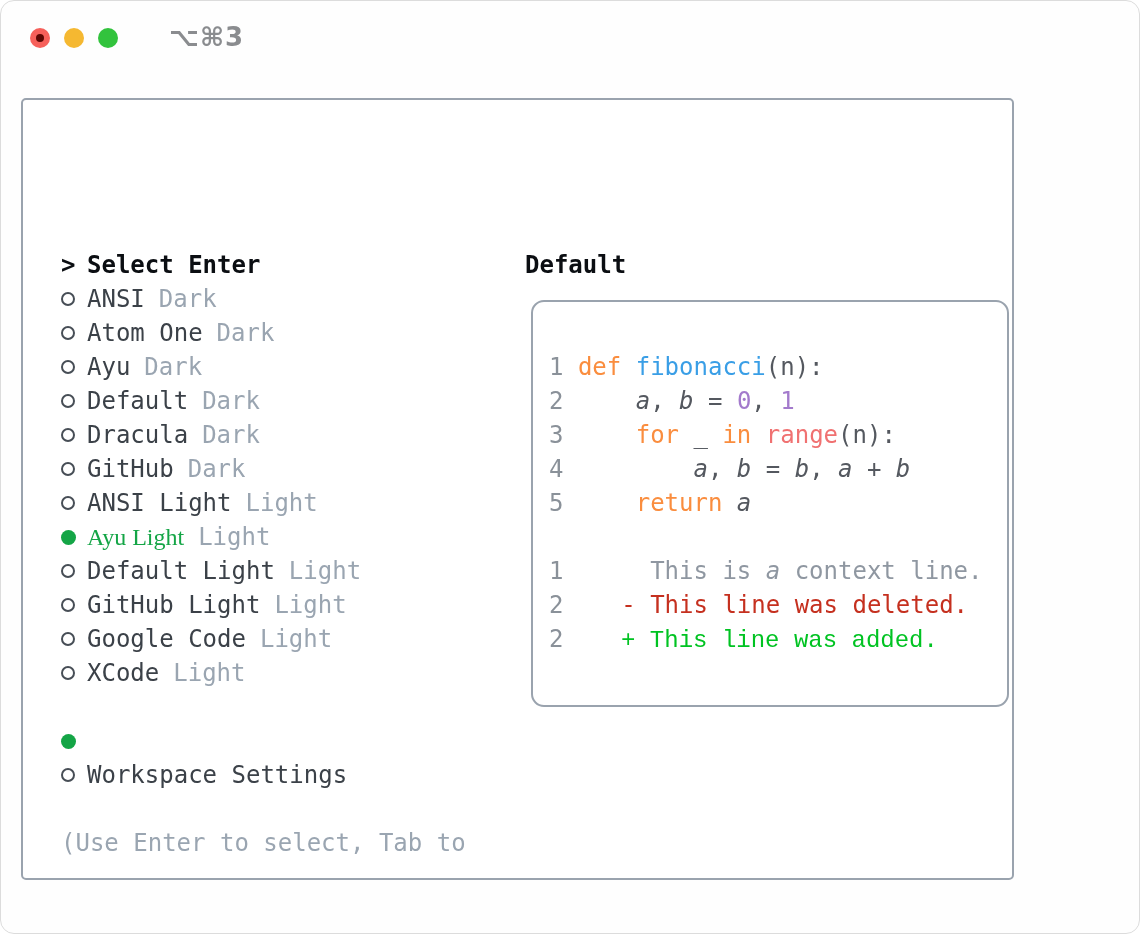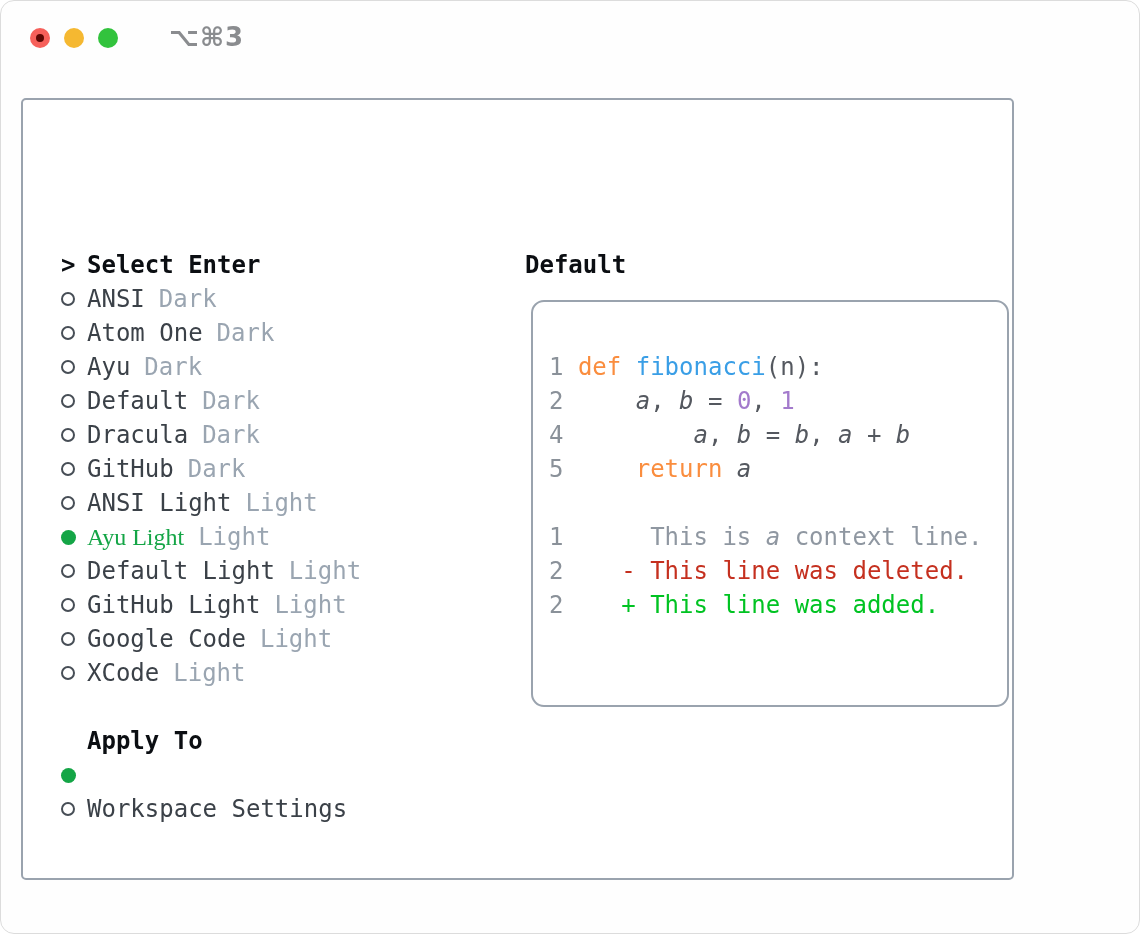--- a/index.html
+++ b/index.html
@@ -52,21 +52,21 @@
   }
   .cline { height:34px; line-height:34px; font-size:24px; white-space:pre; }
   .c-ln   { color:var(--lineno,#8a9199); }
   .c-code { color:var(--code,#54585f); }
   .c-kw   { color:var(--kw,#fa8d3e); }
   .c-fn   { color:var(--fn,#399ee6); }
   .c-num  { color:var(--num,#a37acc); }
   .c-rng  { color:var(--builtin,#f07171); }
   .c-ctx  { color:var(--ctx,#8f97a1); }
   .c-del  { color:var(--deleted,#c5301f); }
-  .c-add  { color:var(--added,#00c322); }
+  .c-add  { color:var(--added,#00c322);font-family:Liberation Mono, monospace; }
   .c-vi   { color:var(--code,#54585f); font-style:italic; }
   .c-ctxi { color:var(--ctx,#8f97a1); font-style:italic; }
 </style>
 </head>
 <body>
 
 <div class="window">
 
   <div class="traffic">
     <button class="light red">
@@ -94,39 +94,37 @@
           <div class="row"><span class="bullet"><span class="ring"></span></span><span class="iname">GitHub</span><span class="variant">Dark</span></div>
           <div class="row"><span class="bullet"><span class="ring"></span></span><span class="iname">ANSI Light</span><span class="variant">Light</span></div>
           <div class="row"><span class="bullet"><span class="dot"></span></span><span class="iname sel">Ayu Light</span><span class="variant">Light</span></div>
           <div class="row"><span class="bullet"><span class="ring"></span></span><span class="iname">Default Light</span><span class="variant">Light</span></div>
           <div class="row"><span class="bullet"><span class="ring"></span></span><span class="iname">GitHub Light</span><span class="variant">Light</span></div>
           <div class="row"><span class="bullet"><span class="ring"></span></span><span class="iname">Google Code</span><span class="variant">Light</span></div>
           <div class="row"><span class="bullet"><span class="ring"></span></span><span class="iname">XCode</span><span class="variant">Light</span></div>
         </div>
 
       <div class="apply-section">
-        <div class="row">
-          <span class="bullet"></span>
-          <span class="hdr">Apply To</span>
-        </div>
         <div id="apply-list">
             <div class="row"><span class="bullet"><span class="dot"></span></span></div>
             <div class="row"><span class="bullet"><span class="ring"></span></span><span class="iname">Workspace Settings</span></div>
           </div>
       </div>
 
       <div class="help">
+        <div class="row">(Use Enter to select, Tab to</div>
       </div>
     </div>
 
     <div class="preview-hdr">Default</div>
 
     <div class="preview-box" id="preview-box">
         <div class="cline"><span class="c-ln">1</span><span class="c-code"> </span><span class="c-kw">def</span><span class="c-code"> </span><span class="c-fn">fibonacci</span><span class="c-code">(n):</span></div>
         <div class="cline"><span class="c-ln">2</span><span class="c-code">     </span><span class="c-vi">a</span><span class="c-code">, </span><span class="c-vi">b</span><span class="c-code"> = </span><span class="c-num">0</span><span class="c-code">, </span><span class="c-num">1</span></div>
+        <div class="cline"><span class="c-ln">3</span><span class="c-code">     </span><span class="c-kw">for</span><span class="c-code"> _ </span><span class="c-kw">in</span><span class="c-code"> </span><span class="c-rng">range</span><span class="c-code">(n):</span></div>
         <div class="cline"><span class="c-ln">4</span><span class="c-code">         </span><span class="c-vi">a</span><span class="c-code">, </span><span class="c-vi">b</span><span class="c-code"> = </span><span class="c-vi">b</span><span class="c-code">, </span><span class="c-vi">a</span><span class="c-code"> + </span><span class="c-vi">b</span></div>
         <div class="cline"><span class="c-ln">5</span><span class="c-code">     </span><span class="c-kw">return</span><span class="c-code"> </span><span class="c-vi">a</span></div>
         <div class="cline"></div>
         <div class="cline"><span class="c-ln">1</span><span class="c-ctx">      This is </span><span class="c-ctxi">a</span><span class="c-ctx"> context line.</span></div>
         <div class="cline"><span class="c-ln">2</span><span class="c-del">    - This line was deleted.</span></div>
         <div class="cline"><span class="c-ln">2</span><span class="c-add">    + This line was added.</span></div>
       </div>
 
   </div>
 </div>

